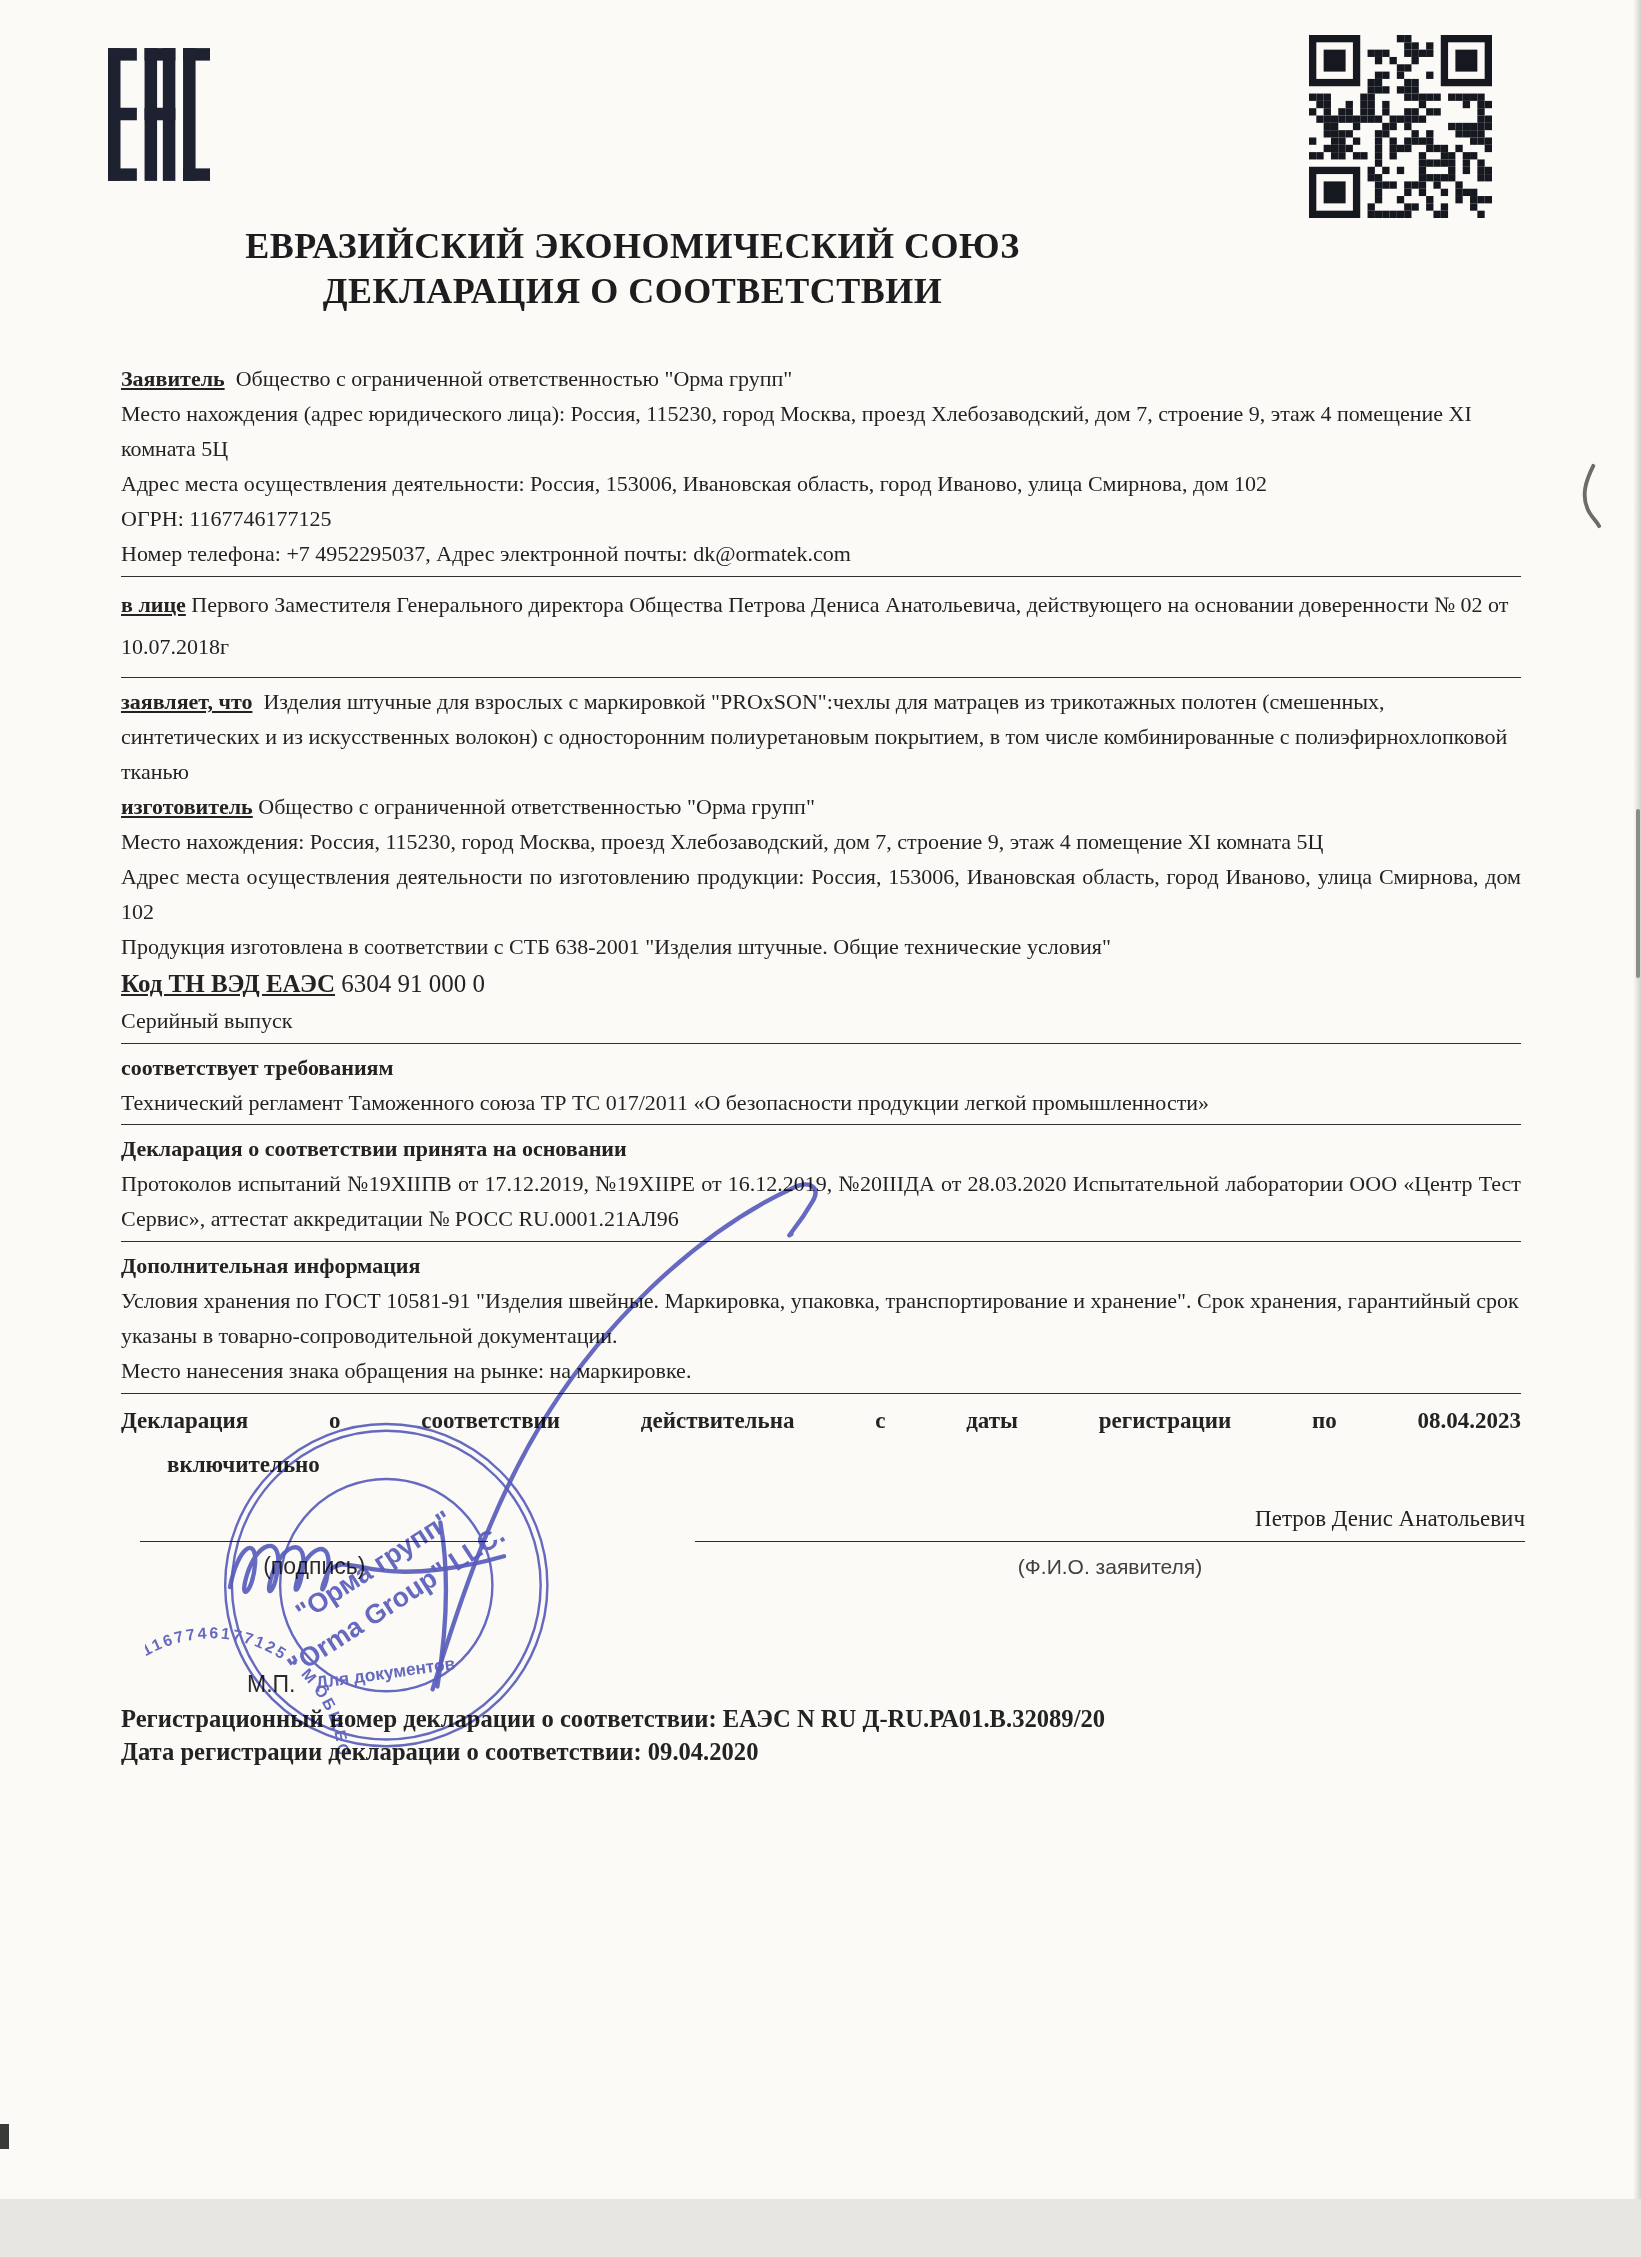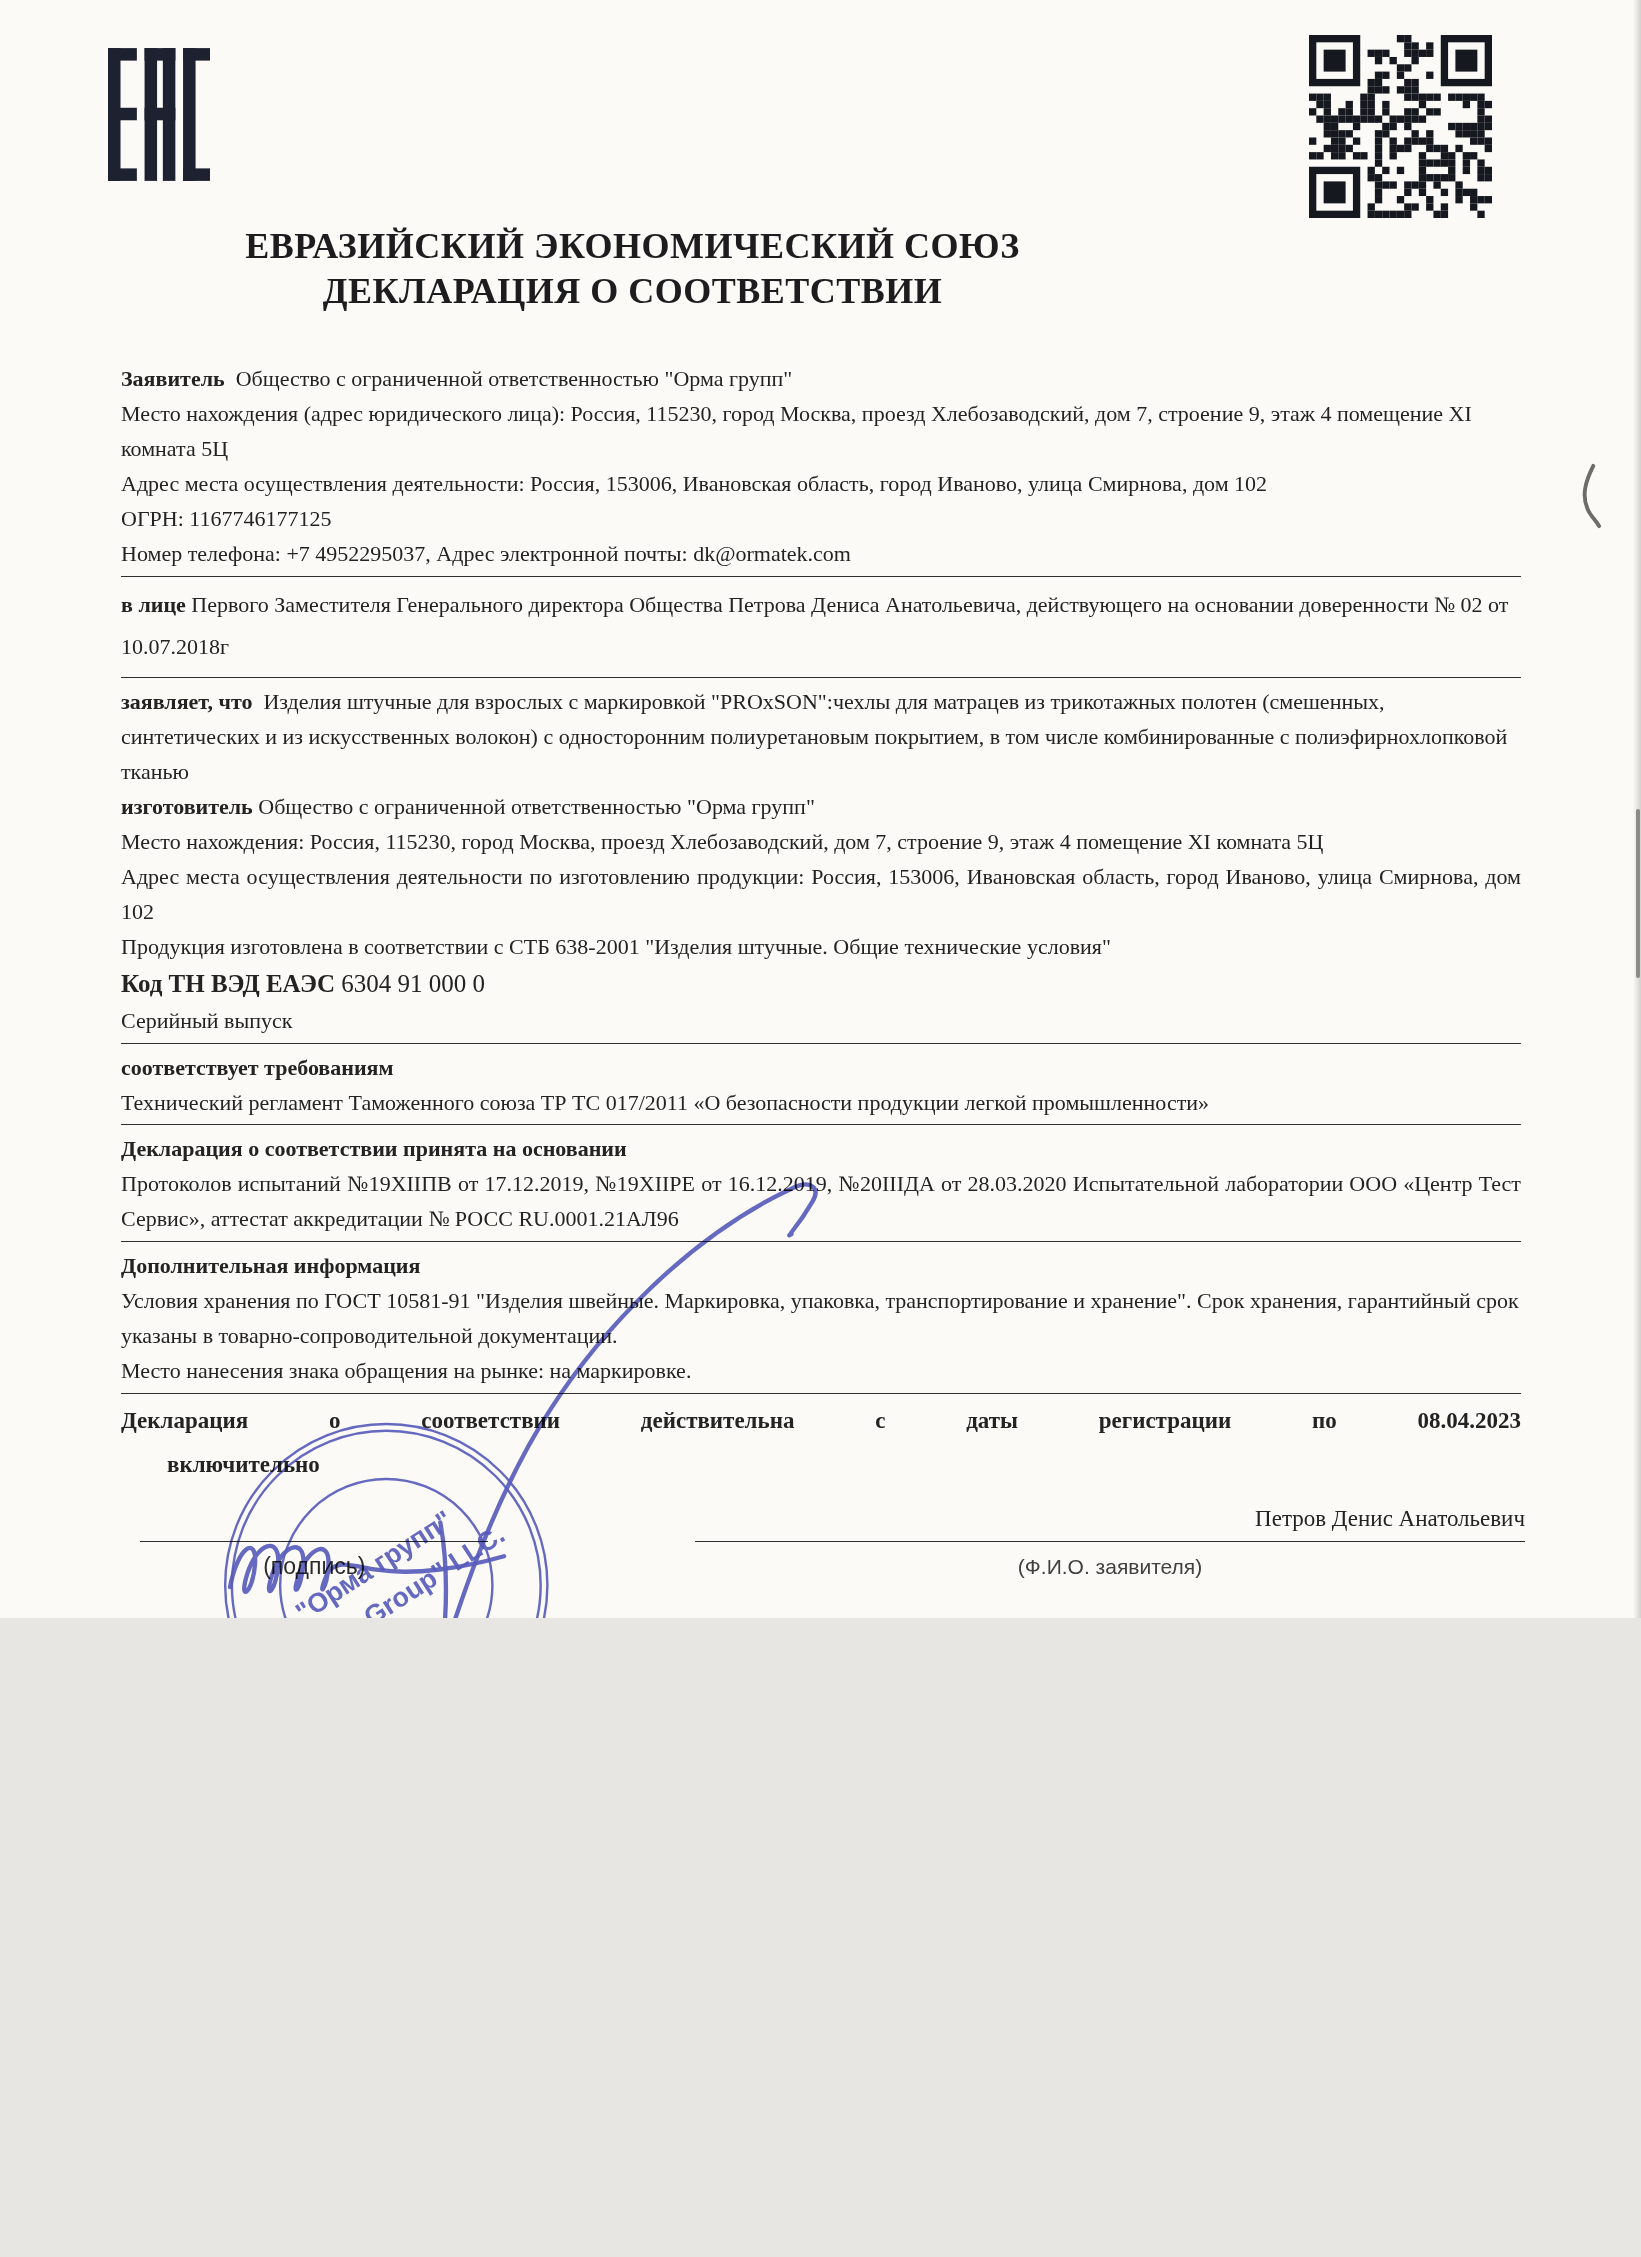--- a/index.html
+++ b/index.html
@@ -1,17 +1,17 @@
 <!DOCTYPE html>
 <html><head>
 <meta charset="utf-8">
 <style>
   html,body { margin:0; padding:0; background:#e8e6e2; }
   .page {
-    position:relative; width:1641px; height:1618px; margin:0 auto;
+    position:relative; width:1641px; height:2199px; margin:0 auto;
     background:#fbfaf7; overflow:hidden;
     font-family:"Liberation Serif","DejaVu Serif",serif; color:#232323;
   }
   
   .edge-shade { position:absolute; right:0; top:0; width:7.7px; height:100%;
     background:linear-gradient(to left, rgba(110,105,98,.28), rgba(110,105,98,0)); }
   .edge-mark { position:absolute; right:1px; top:809px; width:3.9px; height:169px; background:#8d8b86; border-radius:1.9px; }
   .artifact-squiggle { position:absolute; left:1566px; top:462px; }
   .corner-mark { position:absolute; left:0; top:2124px; width:8.7px; height:25px; background:#3a3a38; }
 
@@ -19,21 +19,21 @@
   .qr-wrap { position:absolute; left:1309px; top:35px; width:183px; height:183px; }
 
   .titles { position:absolute; left:121px; top:224px; width:1023px; text-align:center;
     font-weight:bold; font-size:36px; line-height:45px; letter-spacing:0.5px; color:#1d1d20; }
 
   .content { position:absolute; left:121px; top:361px; width:1400px;
     font-size:22px; line-height:35px; }
   .content p { margin:0; }
   .just { text-align:justify; }
   hr.sec { border:0; border-top:1.9px solid #2e2e2e; margin:4.8px 0 5.8px 0; }
-  b.lbl { font-weight:bold; }
+  b.lbl { font-weight:bold;text-decoration:underline; }
   .vlice { line-height:42px; padding:1.9px 0 3.9px 0; }
   .tnved { font-size:25px; line-height:39px; margin-top:1.9px; }
   .h-bold { font-weight:bold; margin:3.9px 0 1.9px 0; }
   .spaced-after { margin-bottom:1.9px; }
 
   .validity { font-weight:bold; font-size:23px; line-height:44px; margin-top:3.9px; }
   .validity .v1 { display:block; text-align:justify; text-align-last:justify; }
   .validity .v2 { display:block;margin-left:46px; }
 
   .sig-zone { position:relative; height:205px; margin-top:9.7px; }

